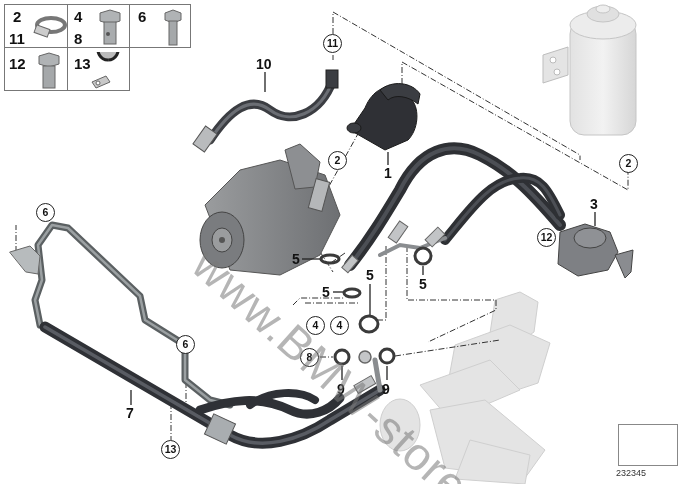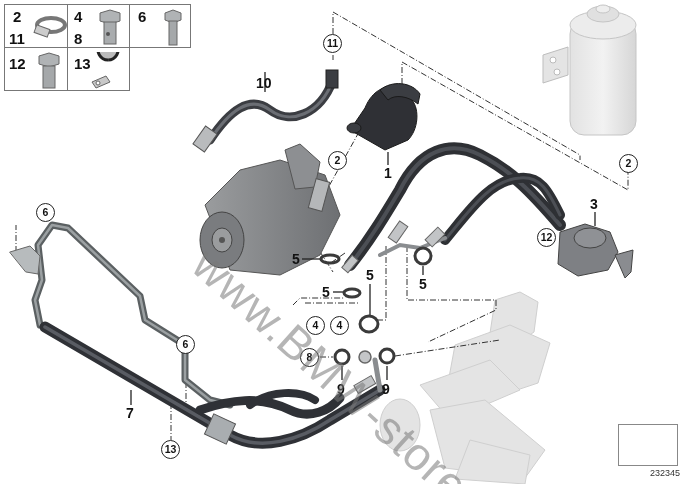--- a/index.html
+++ b/index.html
@@ -8,21 +8,21 @@
   #diagram { position: absolute; left: 0; top: 0; width: 686px; height: 484px; }
   .legend { position: absolute; left: 4px; top: 4px; width: 188px; height: 84px; }
   .legend-cell { position: absolute; border: 1px solid #777; box-sizing: border-box; background: #fff; }
   .legend-num { position: absolute; font-weight: bold; font-size: 15px; color: #111; line-height: 15px; }
   .callout { position: absolute; font-weight: bold; font-size: 14px; color: #111; line-height: 14px; }
   .callout-circle { position: absolute; width: 19px; height: 19px; border: 1.4px solid #222; border-radius: 50%;
                     box-sizing: border-box; background: #fff; font-weight: bold; font-size: 10.5px;
                     color: #111; text-align: center; line-height: 17px; }
   .ref-box { position: absolute; left: 618px; top: 424px; width: 60px; height: 42px;
              border: 1px solid #888; box-sizing: border-box; background: #fff; }
-  .ref-number { position: absolute; left: 616px; top: 468px; width: 64px; text-align: right;
+  .ref-number { position: absolute; left: 616px; top: 468px; width: 64px; text-align: left;
                 font-size: 9px; color: #333; }
   .watermark { position: absolute; left: 200px; top: 230px; font-size: 46px; color: rgba(120,120,120,0.55);
                transform: rotate(42deg); transform-origin: left center; white-space: nowrap;
                letter-spacing: 1px; pointer-events: none; }
 </style>
 </head>
 <body>
 
 <svg id="diagram" viewBox="0 0 686 484" xmlns="http://www.w3.org/2000/svg">
   <defs>
@@ -194,21 +194,21 @@
   <div class="legend-cell" style="left:63px;top:43px;width:63px;height:44px;">
     <span class="legend-num" style="left:6px;top:8px;">13</span>
     <svg style="position:absolute;left:20px;top:4px;" width="40" height="38" viewBox="0 0 40 38">
       <path d="M20 8 a10 10 0 1 1 0.1 0" fill="#bbb" stroke="#222" stroke-width="3"></path>
       <path d="M4 30 l14 -6 l4 6 l-14 6 z" fill="#c8c8c8" stroke="#666"></path>
       <circle cx="10" cy="31" r="2" fill="#fff" stroke="#666"></circle>
     </svg>
   </div>
 </div>
 
-<span class="callout" style="left:256px;top:57px;margin-top:19px;">10</span>
+<span class="callout" style="left:256px;top:57px;">10</span>
 <span class="callout" style="left:384px;top:166px;">1</span>
 <span class="callout" style="left:590px;top:197px;">3</span>
 <span class="callout" style="left:292px;top:252px;">5</span>
 <span class="callout" style="left:322px;top:285px;">5</span>
 <span class="callout" style="left:366px;top:268px;">5</span>
 <span class="callout" style="left:419px;top:277px;">5</span>
 <span class="callout" style="left:126px;top:406px;">7</span>
 <span class="callout" style="left:337px;top:382px;">9</span>
 <span class="callout" style="left:382px;top:382px;">9</span>
 

